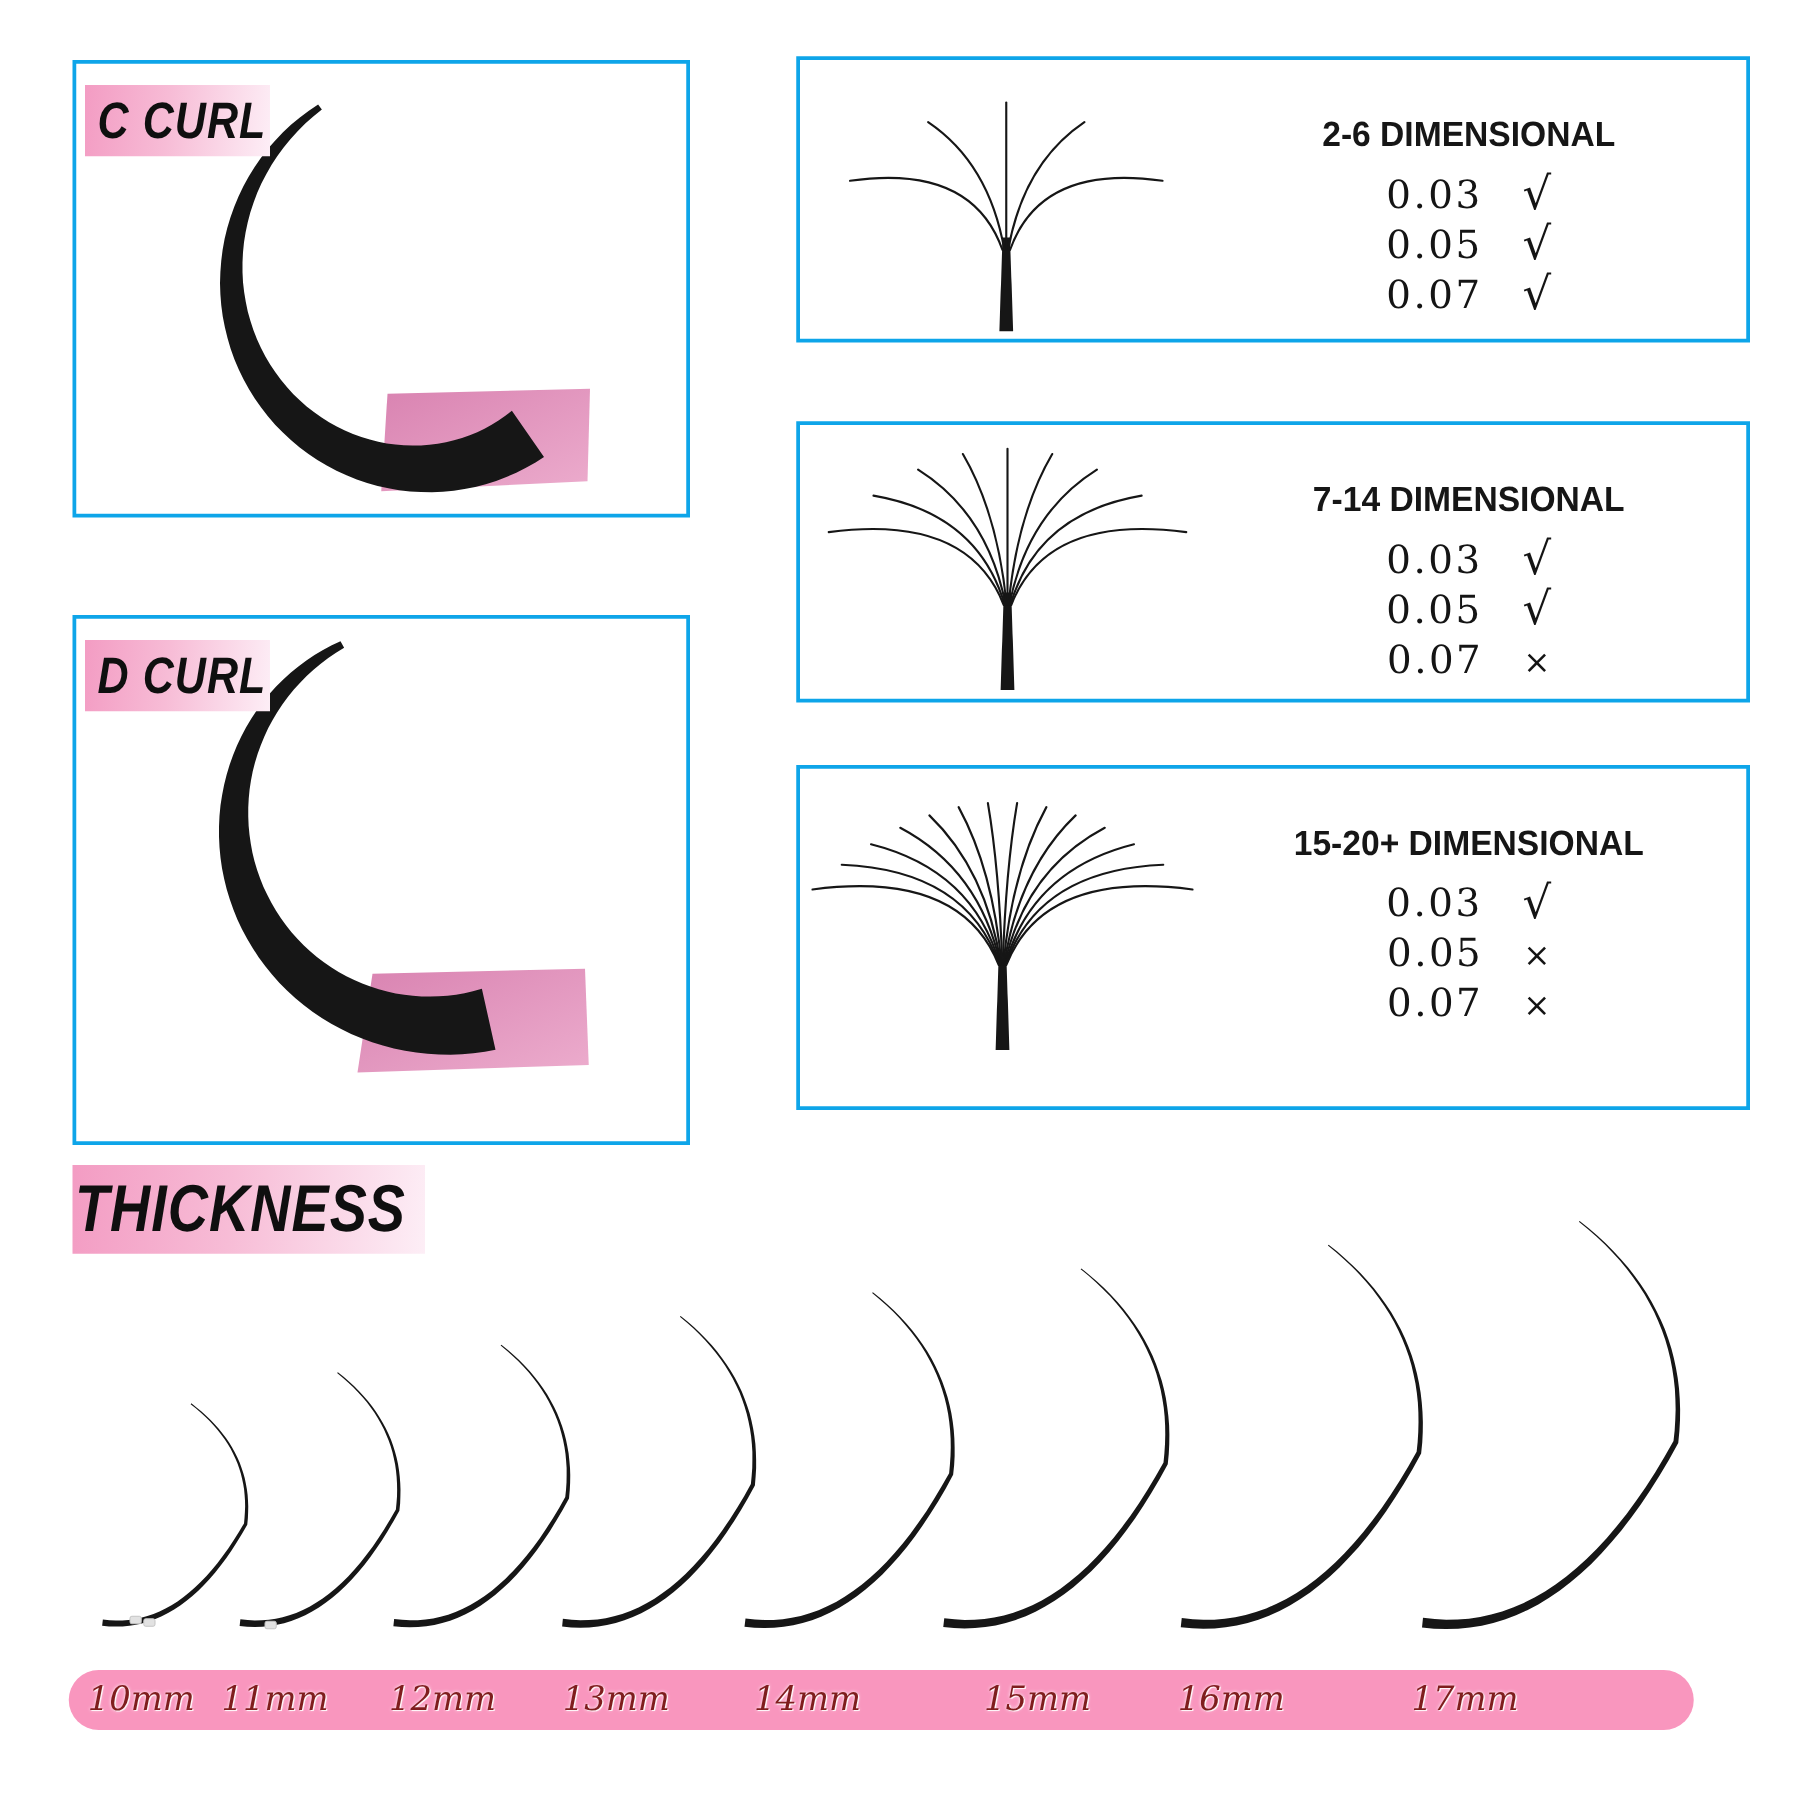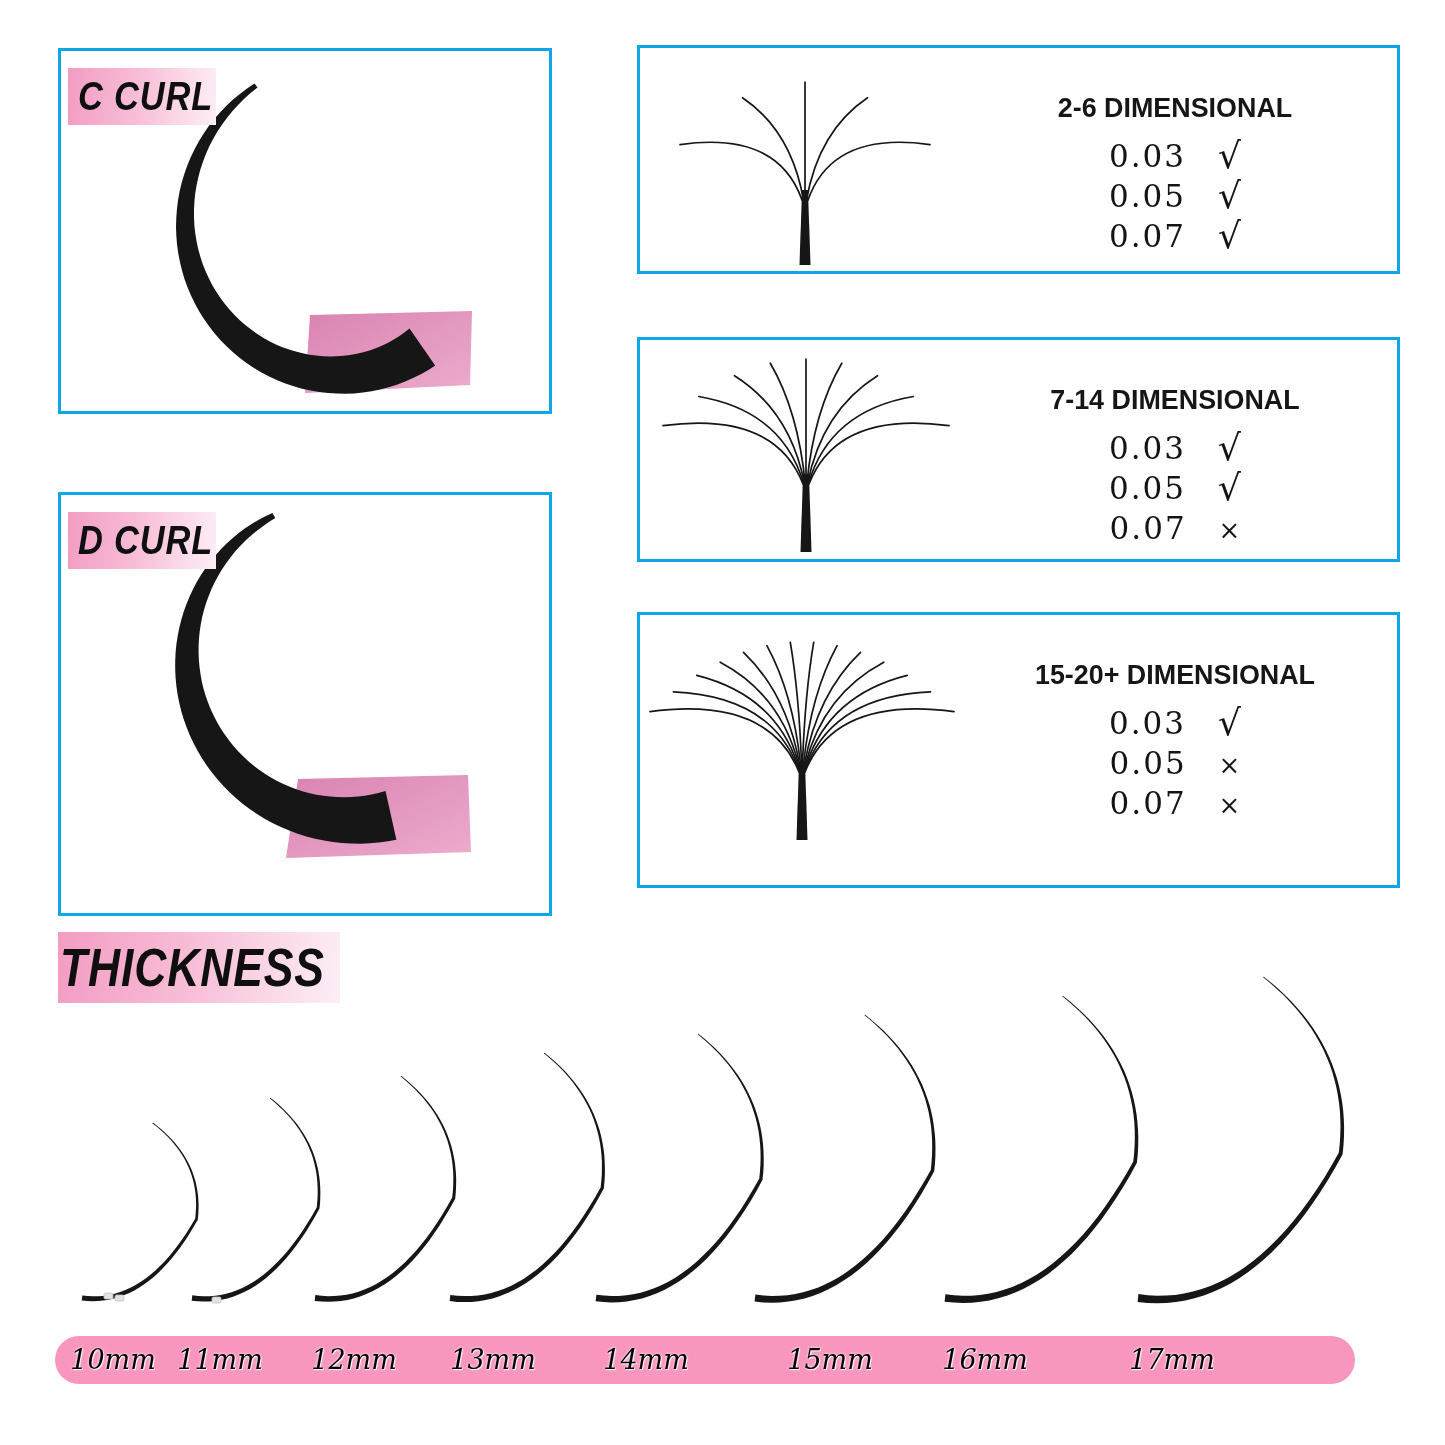--- a/index.html
+++ b/index.html
@@ -46,21 +46,21 @@
   .dim-mark{font-size:36px;line-height:1;}
   .dim-mark.is-x{font-size:26px;padding-top:4px;}
 
   #size-bar{
     position:absolute;left:55px;top:1336px;width:1300px;height:48px;border-radius:24px;
     background:#f996be;z-index:8;
   }
   .size-tick{
     position:absolute;top:0;height:48px;line-height:48px;transform:translateX(-50%);
     font-family:"DejaVu Serif","Liberation Serif",serif;font-style:italic;
-    font-size:27px;color:#000000;white-space:nowrap;
+    font-size:27px;color:#7f1d1d;white-space:nowrap;
     text-shadow:0 0 3px #ffffff,1px 1px 0 rgba(255,255,255,.85);
   }
   #art{position:absolute;left:0;top:0;width:1445px;height:1445px;z-index:6;pointer-events:none;}
 </style>
 </head>
 <body>
 
 <div class="canvas">
 
   <section class="card" id="c-curl-card">

